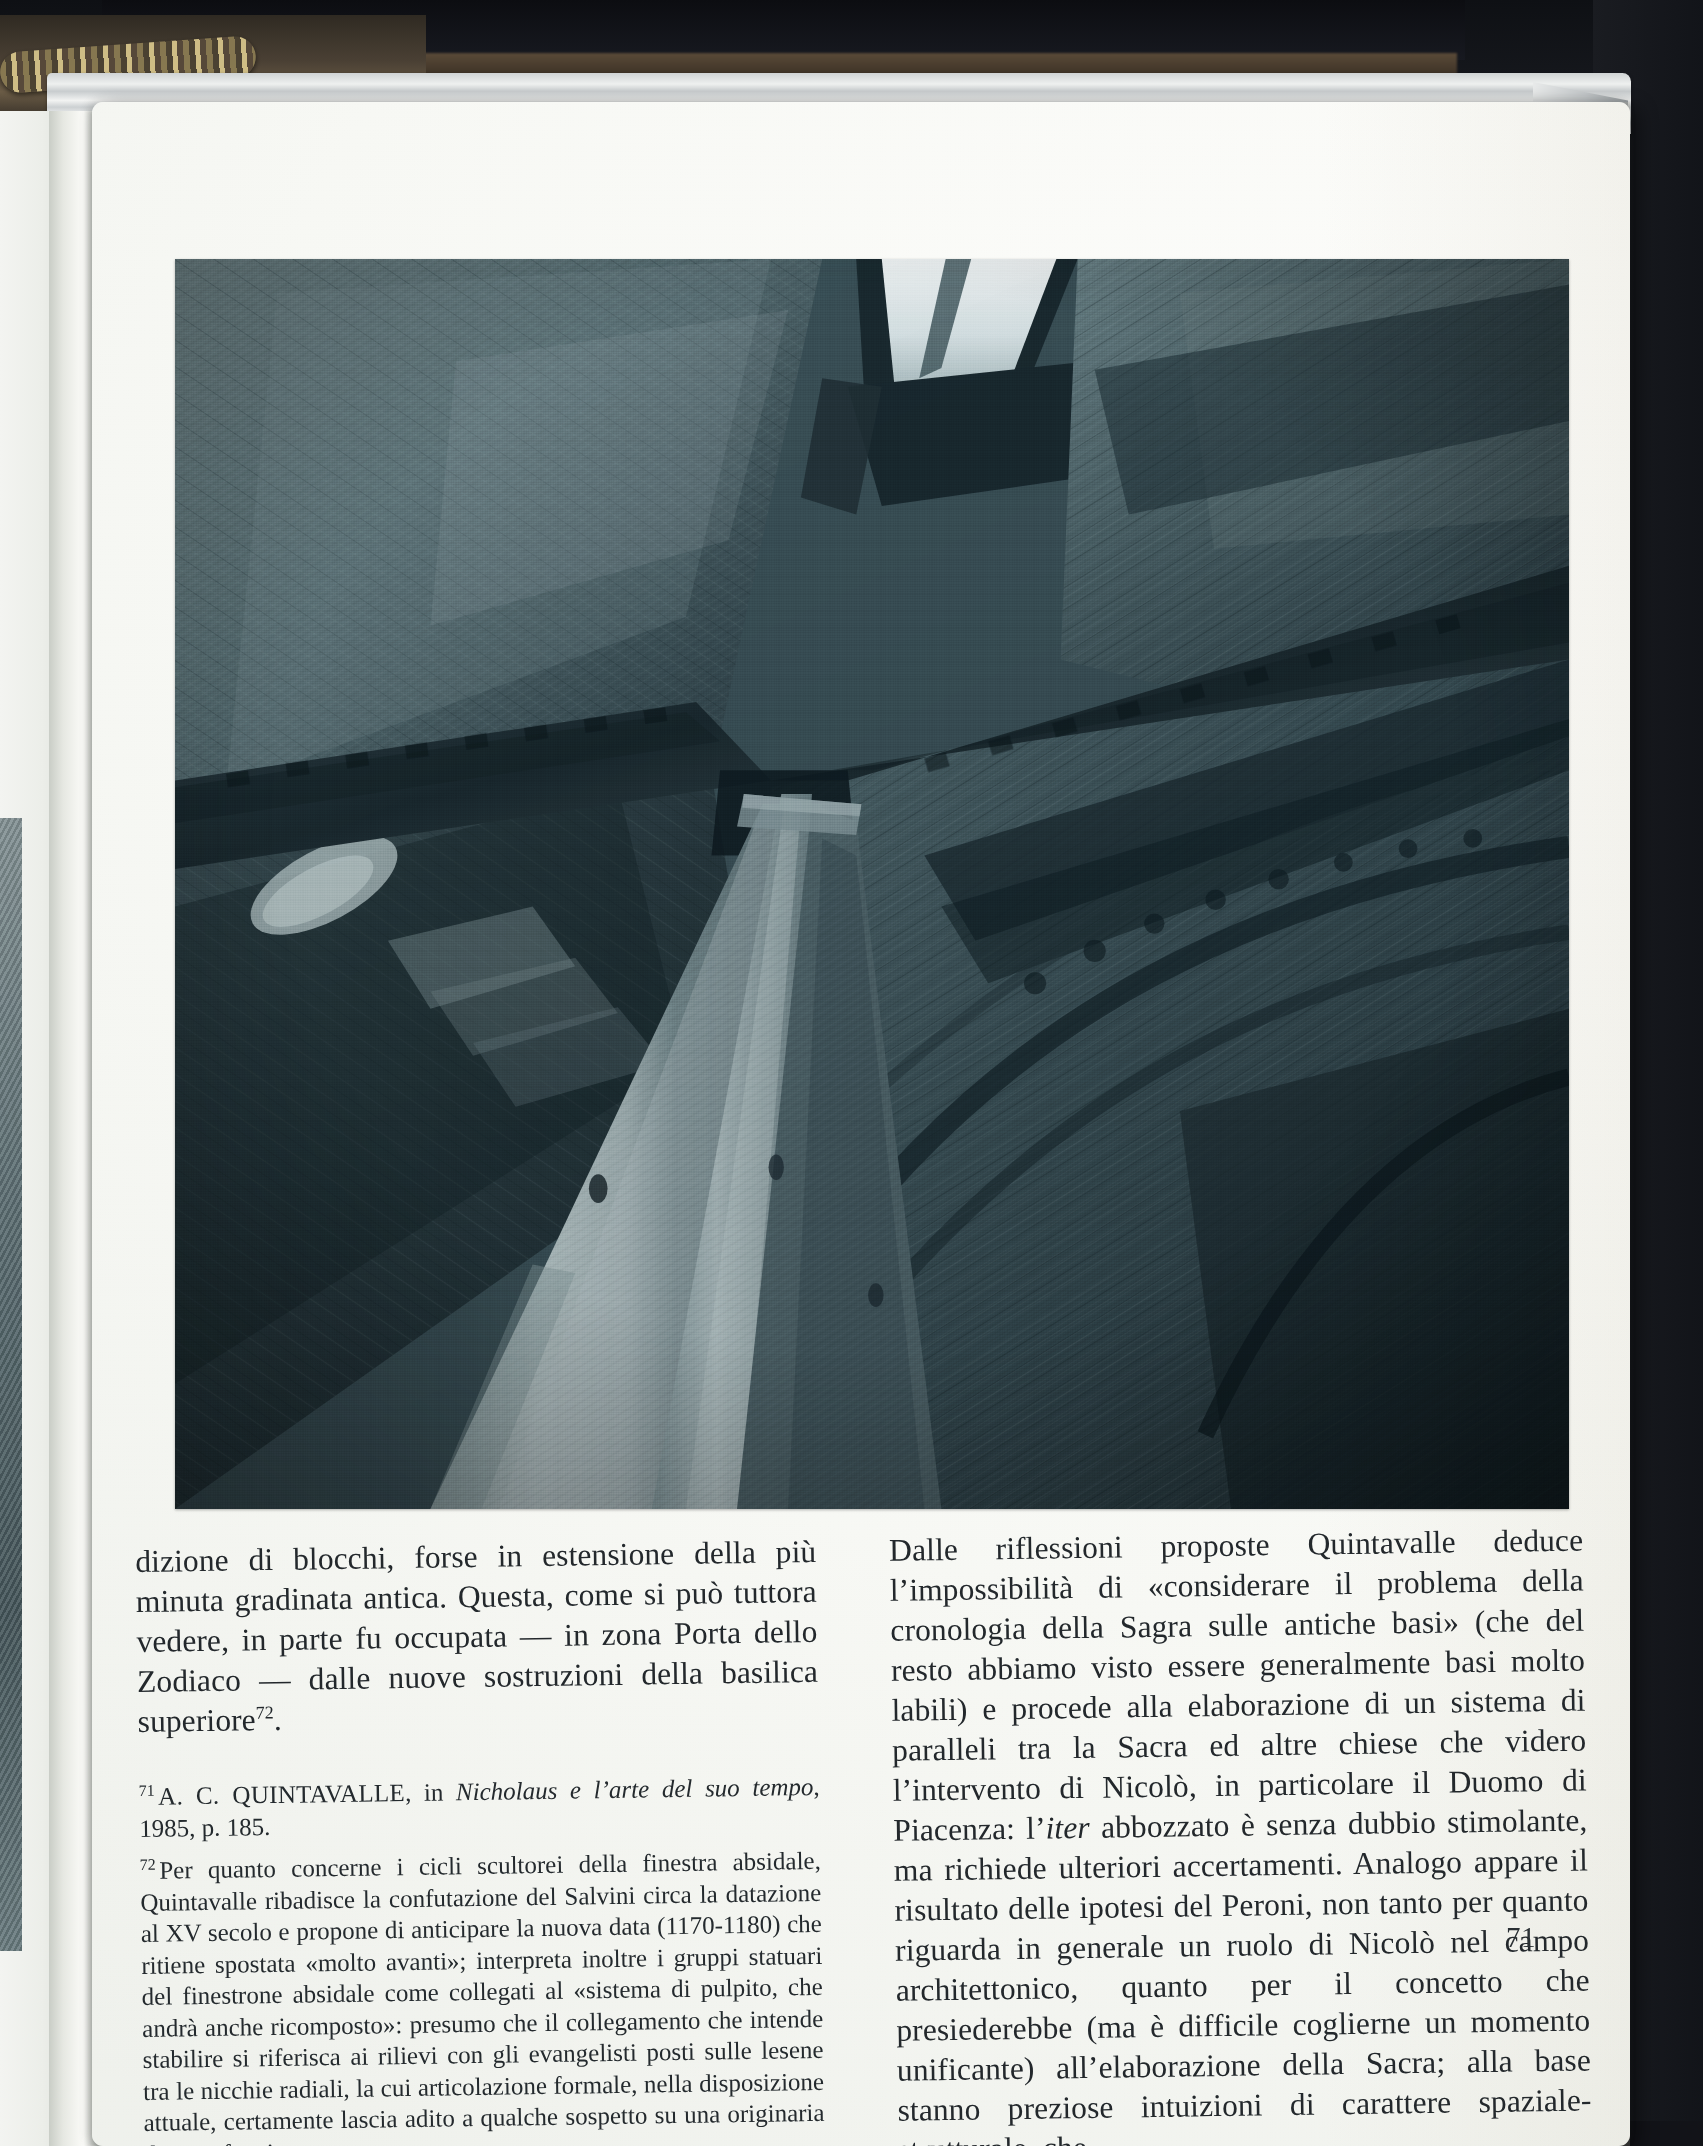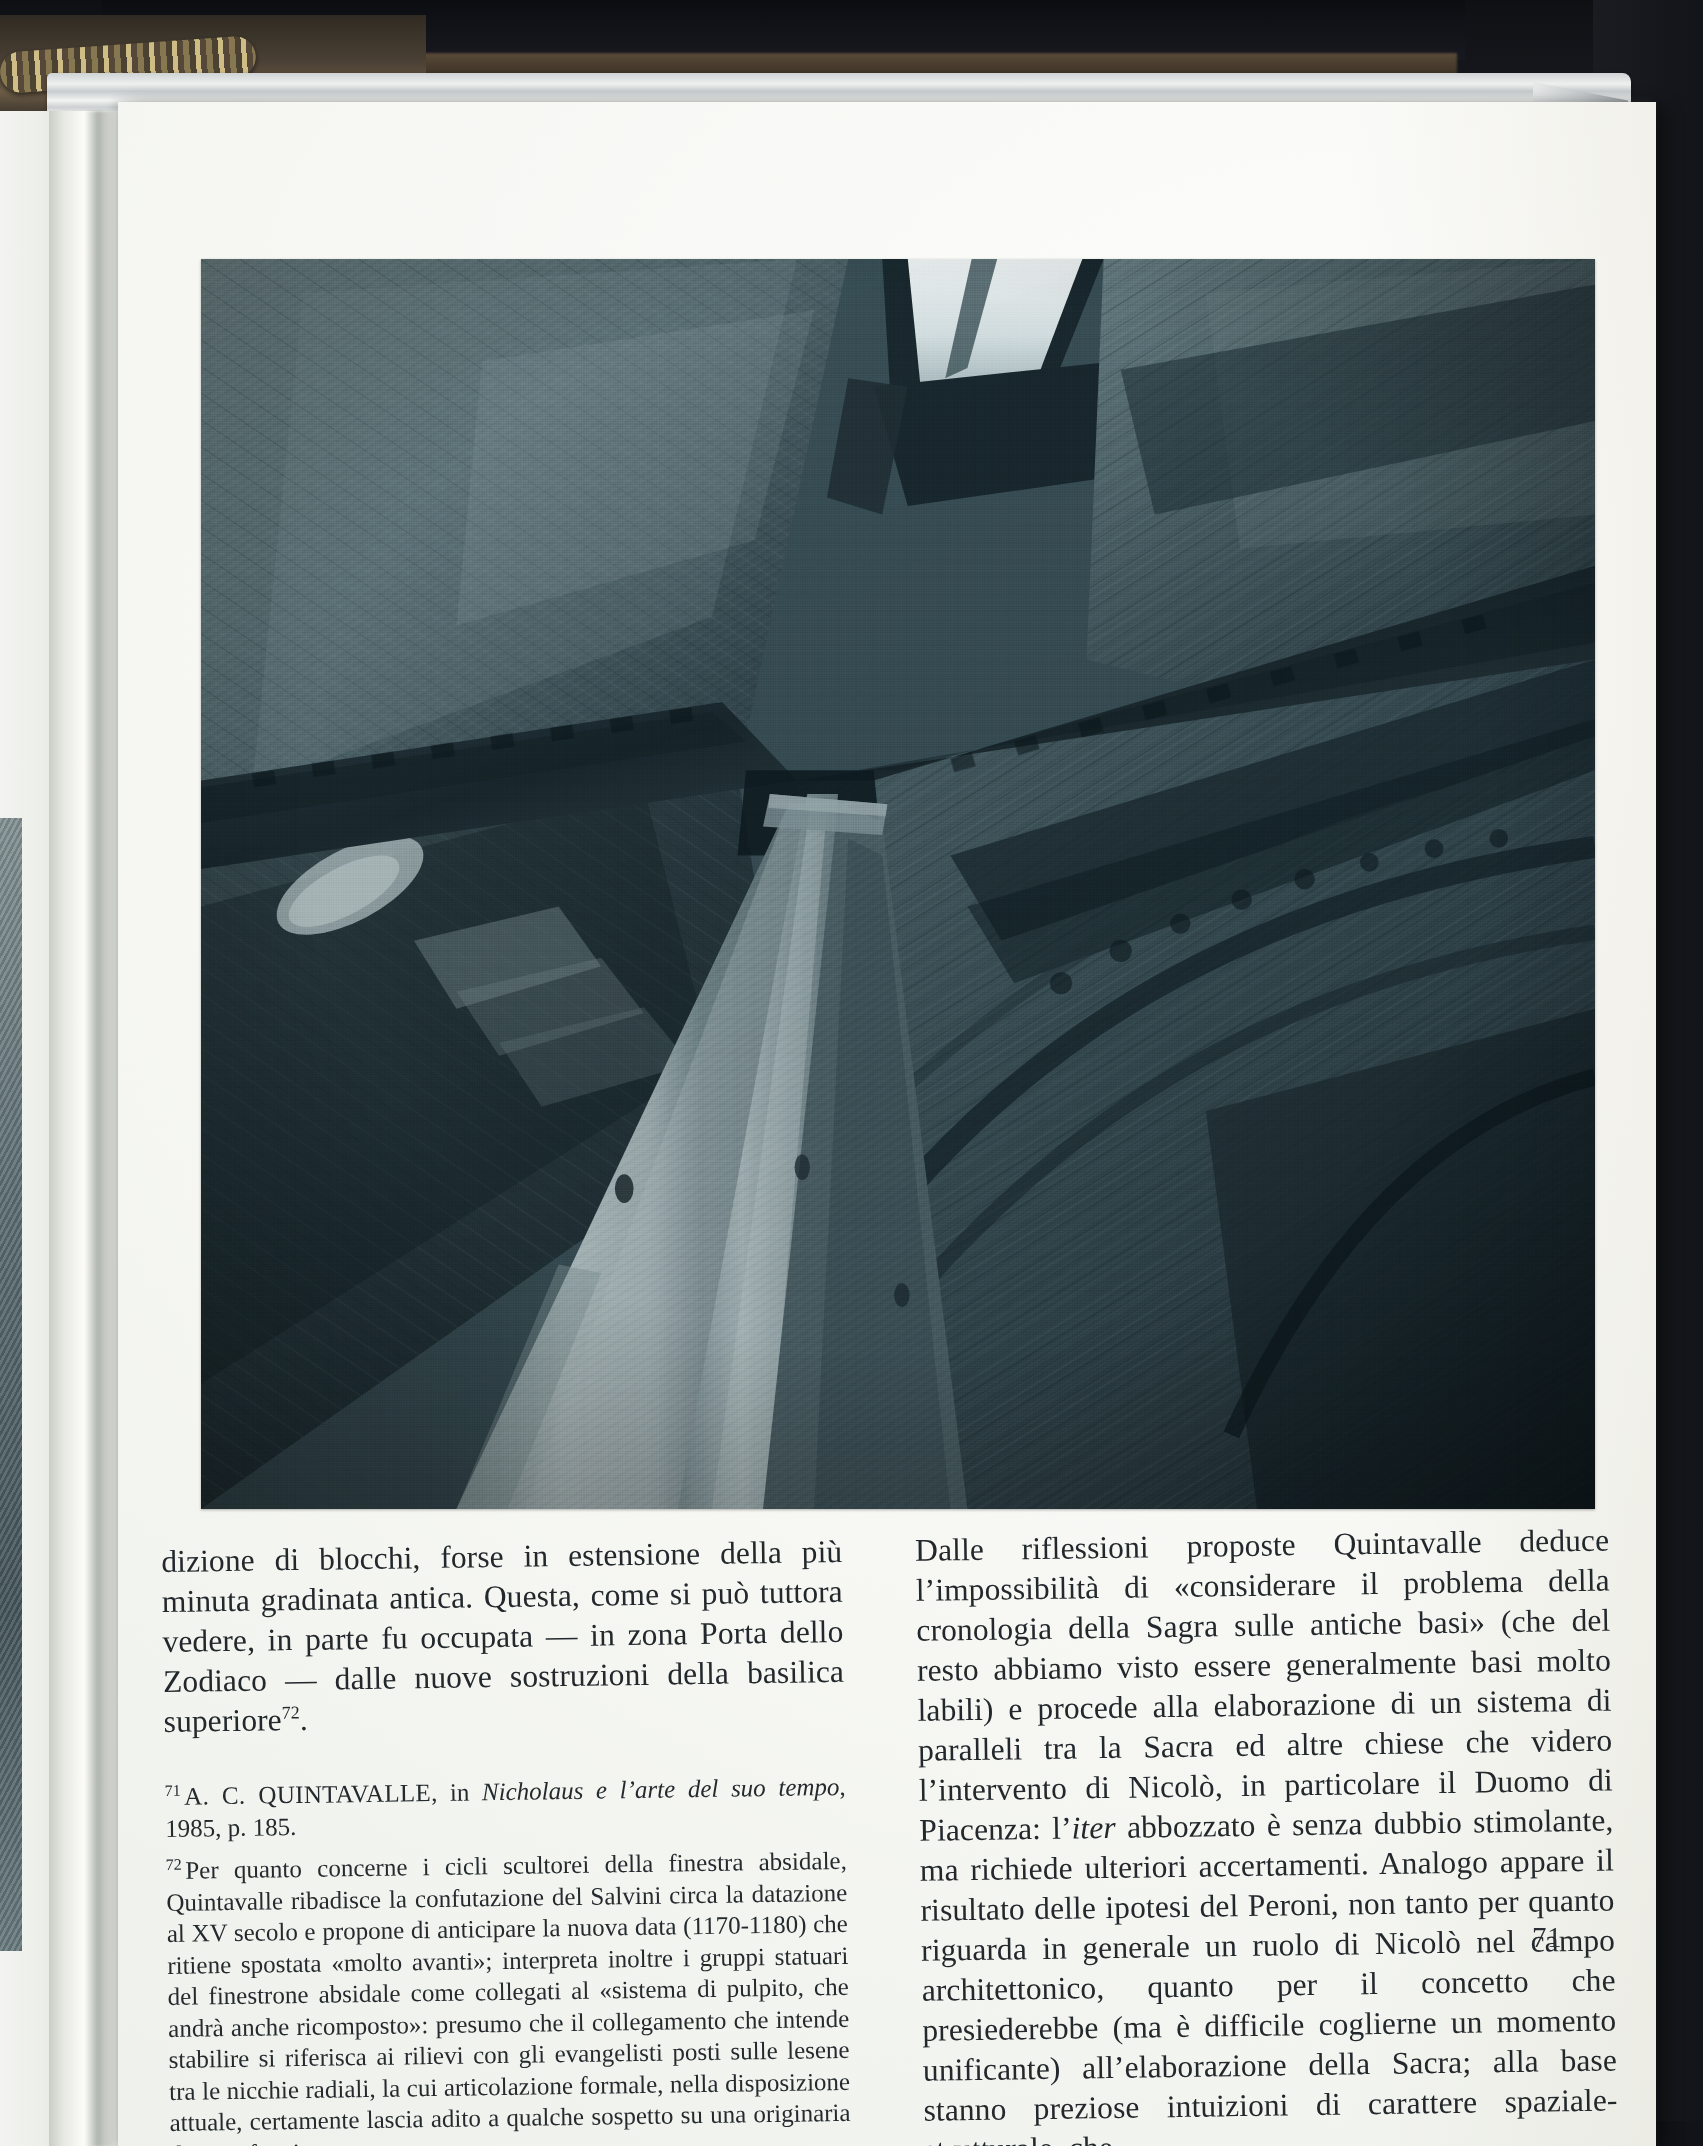--- a/index.html
+++ b/index.html
@@ -90,26 +90,27 @@
   }
   .gutter-shadow{
     position:absolute;left:85px;top:111px;width:29px;height:2036px;
     background:linear-gradient(90deg,rgba(130,138,128,0) 0%,
       rgba(118,126,118,.55) 45%,rgba(140,148,138,.12) 100%);
     filter:blur(1.7px);
   }
 
   
   .page{
-    position:absolute;left:118px;top:102px;width:1538px;height:2044px;
+    position:absolute;left:92px;top:102px;width:1538px;height:2044px;
     background:
       radial-gradient(130% 90% at 80% 25%, #fdfdfb 0%, #f7f8f4 55%, #eff1ec 100%);
     box-shadow:
       -3.4px 0 8.5px rgba(90,95,90,.22),
       8.5px 5.1px 19px rgba(0,0,0,.45);
+    border-radius: 11px;
   }
   .page-grain{
     position:absolute;inset:0;pointer-events:none;opacity:.30;
     background-image:
       repeating-linear-gradient(0deg, rgba(0,0,0,.012) 0 0.9px, transparent 0.9px 2.6px),
       repeating-linear-gradient(90deg, rgba(0,0,0,.012) 0 0.9px, transparent 0.9px 2.6px);
   }
   .page-warm{
     position:absolute;right:0;top:0;width:307px;height:2044px;
     background:linear-gradient(90deg, rgba(0,0,0,0) 0%, rgba(206,200,182,.18) 100%);

